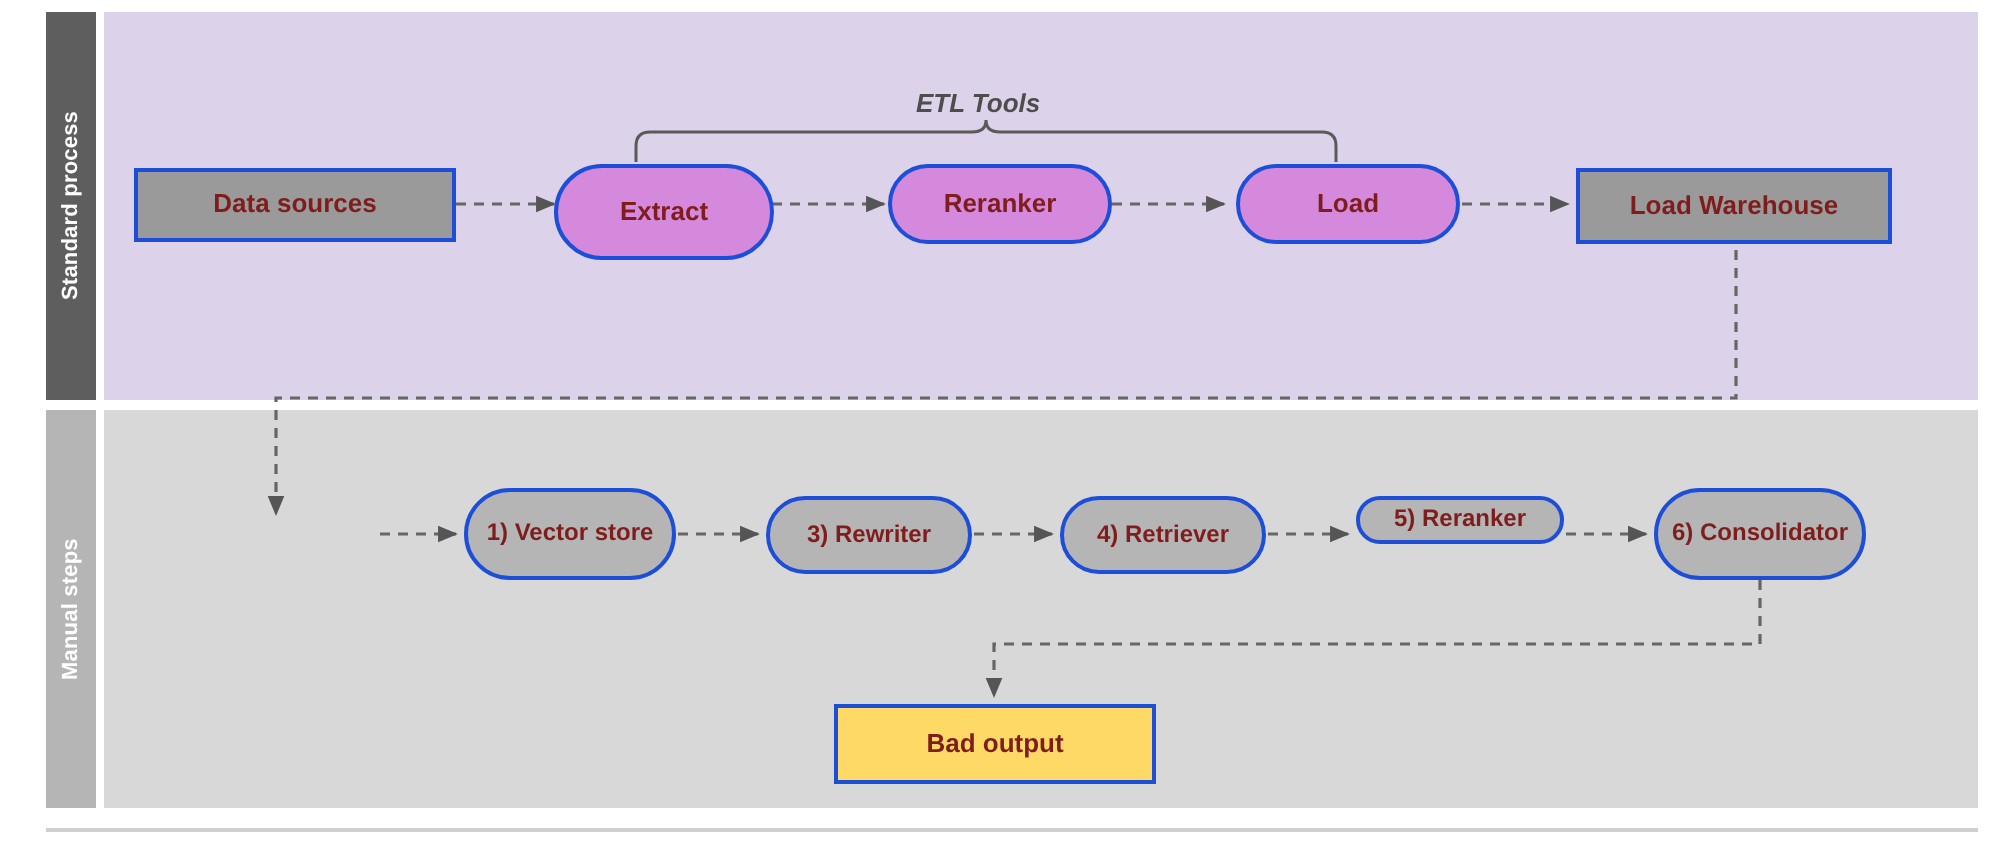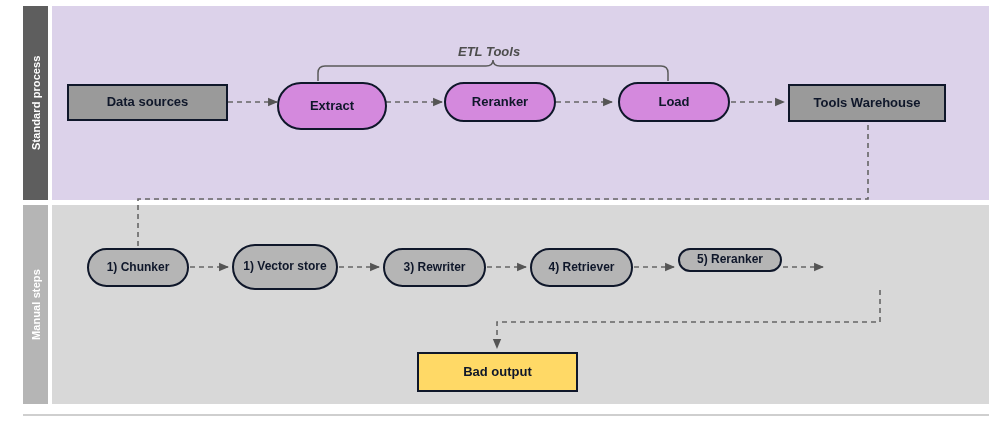--- a/index.html
+++ b/index.html
@@ -49,24 +49,24 @@
   }
 
   
   .node {
     position: absolute;
     box-sizing: border-box;
     display: flex;
     align-items: center;
     justify-content: center;
     text-align: center;
-    color: #0f172a;
+    color: #7f1d1d;
     font-weight: bold;
     line-height: 1.15;
-    border: 2px solid #0f172a;
+    border: 2px solid #1d4ed8;
   }
   .node.rect {
     background: #9a9a9a;
     font-size: 13px;
   }
   .node.pill-pink {
     background: #d489dd;
     border-radius: 999px;
     font-size: 13px;
   }
@@ -142,28 +142,28 @@
   <div class="bracket-label" style="left:458px; top:44px;font-style:italic;">ETL Tools</div>
 
   <div class="node rect" style="left:67px; top:84px; width:161px; height:37px;">Data sources</div>
 
   <div class="node pill-pink" style="left:277px; top:82px; width:110px; height:48px;">Extract</div>
 
   <div class="node pill-pink" style="left:444px; top:82px; width:112px; height:40px;">Reranker</div>
 
   <div class="node pill-pink" style="left:618px; top:82px; width:112px; height:40px;">Load</div>
 
-  <div class="node rect" style="left:788px; top:84px; width:158px; height:38px;">Tools Warehouse</div>
+  <div class="node rect" style="left:788px; top:84px; width:158px; height:38px;">Load Warehouse</div>
 
-  <div class="node pill-gray" style="left:87px; top:248px; width:102px; height:39px;">1) Chunker</div>
 
   <div class="node pill-gray" style="left:232px; top:244px; width:106px; height:46px;">1) Vector store</div>
 
   <div class="node pill-gray" style="left:383px; top:248px; width:103px; height:39px;">3) Rewriter</div>
 
   <div class="node pill-gray" style="left:530px; top:248px; width:103px; height:39px;text-align:center;">4) Retriever</div>
 
   <div class="node pill-gray" style="left:678px; top:248px; width:104px; height:24px;">5) Reranker</div>
 
+  <div class="node pill-gray" style="left:827px; top:244px; width:106px; height:46px;">6) Consolidator</div>
 
   <div class="node warn" style="left:417px; top:352px; width:161px; height:40px;">Bad output</div>
 
 </div>
 
 </body></html>

